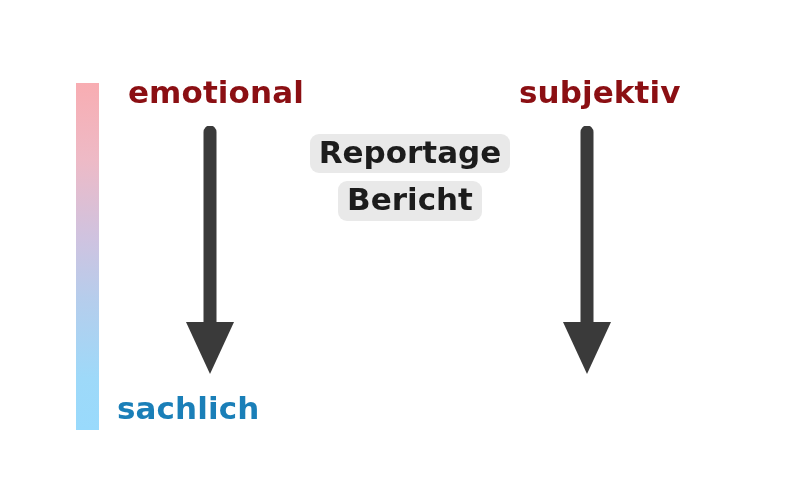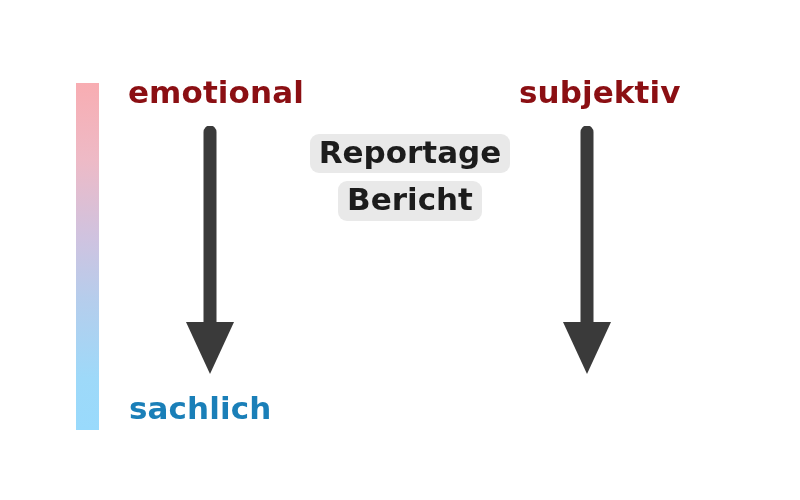--- a/index.html
+++ b/index.html
@@ -37,21 +37,21 @@
     font-weight: 700;
     letter-spacing: 0.1px;
     white-space: nowrap;
     line-height: 1;
   }
   .pole-top    { color: #8b0f13; }
   .pole-bottom { color: #1a7fb8; }
 
   #label-emotional { left: 128px; top: 77px; }
   #label-subjektiv { left: 519px; top: 77px; }
-  #label-sachlich  { left: 129px; top: 393px; text-align: right; }
+  #label-sachlich  { left: 117px; top: 393px; text-align: right; }
   #label-objektiv  { left: 519px; top: 393px; }
 
   
   .arrow {
     position: absolute;
     width: 56px;
     height: 252px;
   }
   #arrow-left  { left: 182px; top: 126px; }
   #arrow-right { left: 559px; top: 126px; }

